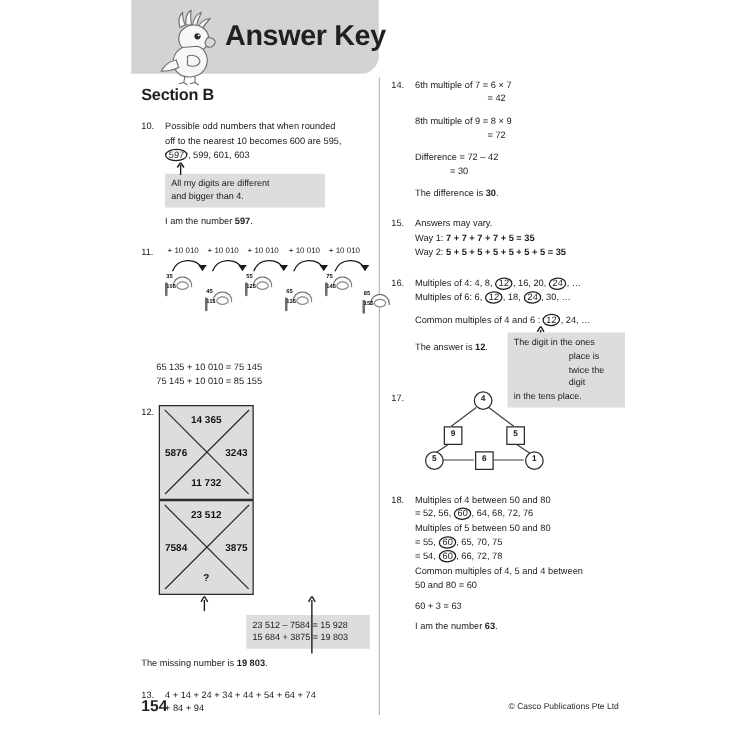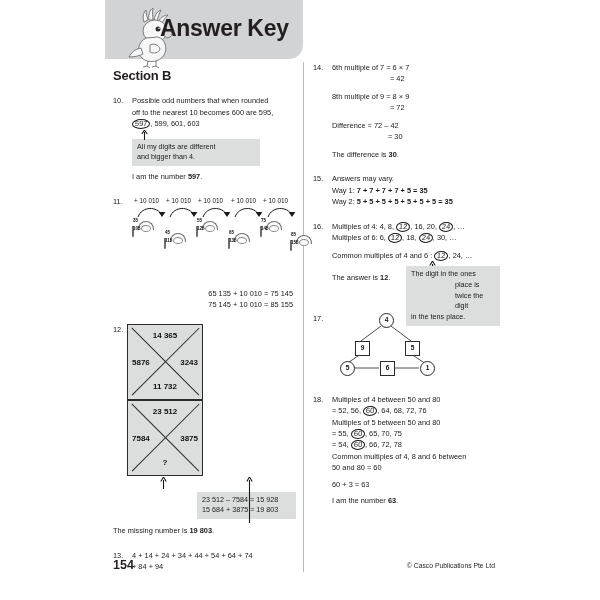--- a/index.html
+++ b/index.html
@@ -20,21 +20,21 @@
   
   .header-band{
     position:absolute;
     left:105px;top:0;
     width:198px;height:59px;
     background:#d2d3d4;
     border-bottom-right-radius:14px;
   }
   .header-title{
     position:absolute;
-    left:160px;top:15px;
+    left:180px;top:15px;
     font-size:23px;
     font-weight:bold;
     letter-spacing:-0.3px;
     color:#231f20;
   }
   .bird{
     position:absolute;
     left:128px;top:8px;
     width:58px;height:62px;
   }
@@ -286,21 +286,21 @@
           </g>
         </svg>
 
         <span class="bagwrap" style="left:0px;top:30px;"><span class="bag"><span class="bagtxt">35 105</span></span></span>
         <span class="bagwrap" style="left:32px;top:42px;"><span class="bag"><span class="bagtxt">45 115</span></span></span>
         <span class="bagwrap" style="left:64px;top:30px;"><span class="bag"><span class="bagtxt">55 125</span></span></span>
         <span class="bagwrap" style="left:96px;top:42px;"><span class="bag"><span class="bagtxt">65 135</span></span></span>
         <span class="bagwrap" style="left:128px;top:30px;"><span class="bag"><span class="bagtxt">75 145</span></span></span>
         <span class="bagwrap" style="left:158px;top:44px;"><span class="bag"><span class="bagtxt">85 155</span></span></span>
       </div>
-      <div class="qbody" style="margin-left:12px;margin-top:-4px;text-align:right;">
+      <div class="qbody" style="margin-left:12px;margin-top:-4px;">
         <div>65 135 + 10 010 = 75 145</div>
         <div>75 145 + 10 010 = 85 155</div>
       </div>
     </div>
 
     <div class="sp"></div>
 
     <div class="qitem">
       <div class="qnum">12.</div>
       <div class="qbody" style="margin-left:14px;">
@@ -369,21 +369,21 @@
     <div class="qitem">
       <div class="qnum">14.</div>
       <div class="qbody">
         <div>6th multiple of 7 = 6 × 7</div>
         <div style="margin-left:58px;">= 42</div>
         <div style="height:6px;"></div>
         <div>8th multiple of 9 = 8 × 9</div>
         <div style="margin-left:58px;">= 72</div>
         <div style="height:6px;"></div>
         <div>Difference = 72 – 42</div>
-        <div style="margin-left:56px;">= 30</div>
+        <div style="margin-left:28px;">= 30</div>
         <div style="height:6px;"></div>
         <div>
           <span>The difference is </span><span class="b">30</span><span>.</span>
         </div>
       </div>
     </div>
 
     <div class="sp"></div>
 
     <div class="qitem">
@@ -467,21 +467,21 @@
         <div>
           <span>= 52, 56, </span><span class="circ">60</span><span>, 64, 68, 72, 76</span>
         </div>
         <div>Multiples of 5 between 50 and 80</div>
         <div>
           <span>= 55, </span><span class="circ">60</span><span>, 65, 70, 75</span>
         </div>
         <div>
           <span>= 54, </span><span class="circ">60</span><span>, 66, 72, 78</span>
         </div>
-        <div>Common multiples of 4, 8 and 6 between</div>
+        <div>Common multiples of 4, 5 and 4 between</div>
         <div>50 and 80 = 60</div>
         <div style="height:5px;"></div>
         <div>60 + 3 = 63</div>
         <div style="height:5px;"></div>
         <div>
           <span>I am the number </span><span class="b">63</span><span>.</span>
         </div>
       </div>
     </div>
 

